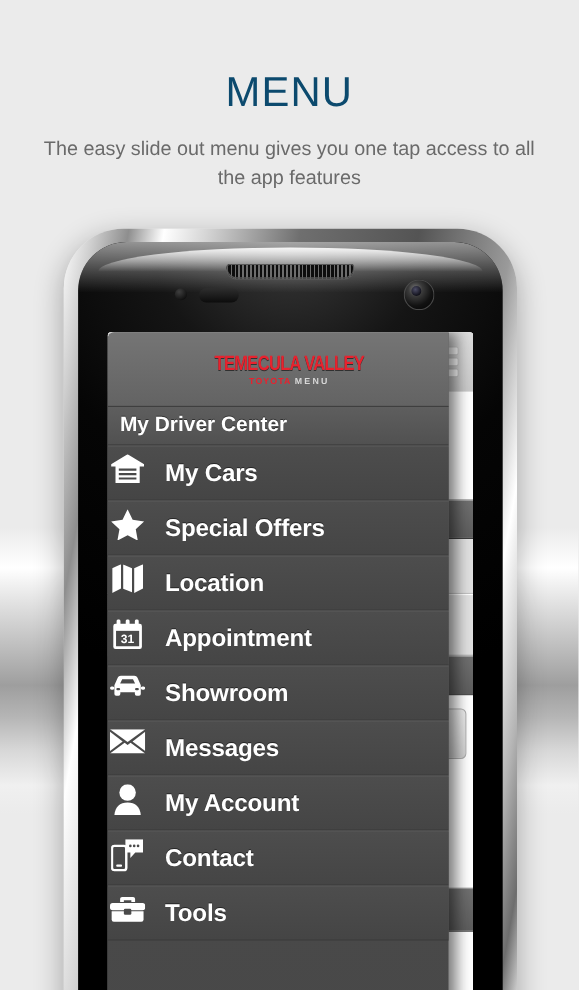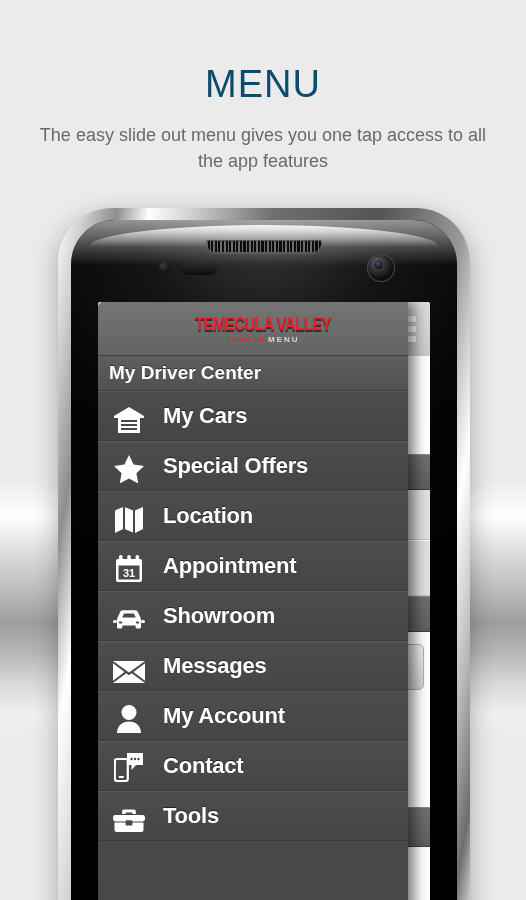--- a/index.html
+++ b/index.html
@@ -139,21 +139,21 @@
 
   
   .menu-panel{
     position:absolute; left:0; top:0; width:310px; bottom:0;
     background:linear-gradient(to bottom,#4e4e4e,#484848);
     border-radius:6px 0 0 0;
     box-shadow:6px 0 14px rgba(0,0,0,.55);
     overflow:hidden;
   }
   .m-logobar{
-    height:54px;
+    height:68px;
     background:linear-gradient(to bottom,#757575,#636363);
     display:flex; align-items:center; justify-content:center;
     border-bottom:1px solid #3f3f3f;
     padding-left:20px;
   }
   .logo{ text-align:center; line-height:1; transform:translateY(1px); }
   .logo-main{
     font-size:15px; font-weight:bold; letter-spacing:-.6px;
     color:#e8222e; text-shadow:0 1px 0 rgba(0,0,0,.55);
     font-family:"Liberation Sans", sans-serif;
@@ -165,28 +165,28 @@
 
   .m-header{
     height:35px; display:flex; align-items:center; padding-left:11px;
     color:#fff; font-size:19px; font-weight:bold;
     background:linear-gradient(to bottom,#5e5e5e,#515151);
     text-shadow:0 -1px 0 rgba(0,0,0,.45);
     border-bottom:1px solid #3c3c3c;
   }
 
   .m-item{
-    height:50px; display:flex; align-items:center; padding-left:13px;
+    height:50px; display:flex; align-items:center; 
     border-bottom:1px solid #3b3b3b;
     border-top:1px solid #5a5a5a;
     background:linear-gradient(to bottom,#4d4d4d,#454545);
   }
   .m-item .ico{
     width:36px; height:34px; flex:0 0 36px; margin-right:16px;
-    display:flex; align-items:flex-end; justify-content:center;
+    display:flex; align-items:flex-start; justify-content:center;
   }
   .m-item .lbl{
     color:#fff; font-size:22px; font-weight:bold;
     text-shadow:0 -1px 0 rgba(0,0,0,.5);
     letter-spacing:-.2px;
   }
   .m-tail{ flex:1; background:linear-gradient(to bottom,#4a4a4a,#5a5a5a); }
 
   svg{ display:block; }
 </style>

